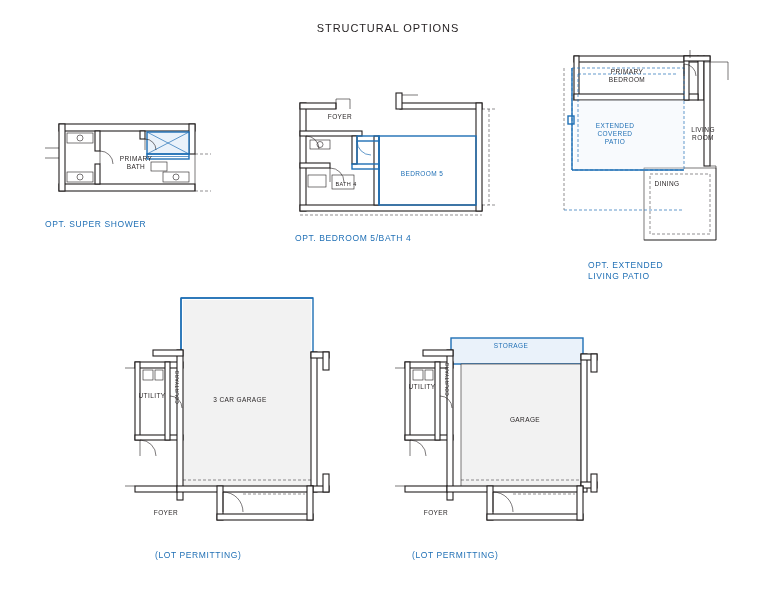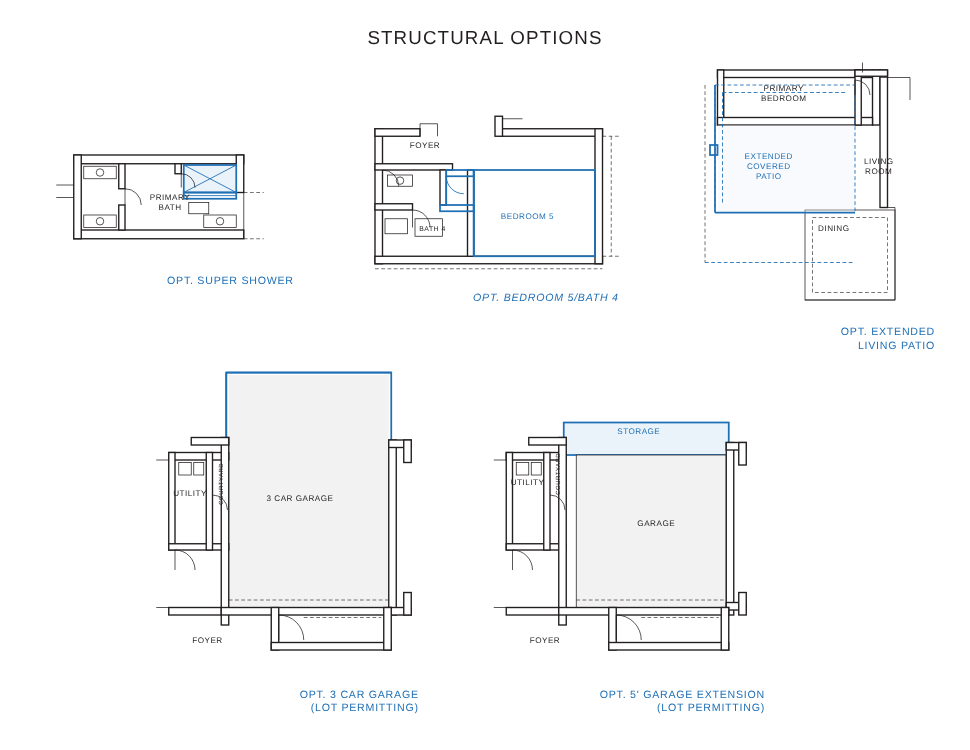--- a/index.html
+++ b/index.html
@@ -14,30 +14,30 @@
     font-family: "Liberation Sans", sans-serif;
     color: #000000;
     overflow: hidden;
   }
   .page-title {
     position: absolute;
     top: 22px;
     left: 0;
     width: 776px;
     text-align: center;
-    font-size: 15px;
+    font-size: 11px;
     letter-spacing: 0.9px;
     color: #231f20;
   }
   .plan {
     position: absolute;
   }
   .caption {
     position: absolute;
-    text-align: right;
+    text-align: left;
     font-size: 8.5px;
     letter-spacing: 0.6px;
     line-height: 11px;
     color: #1f6fb5;
   }
   .room-label {
     position: absolute;
     font-size: 6.5px;
     letter-spacing: 0.4px;
     line-height: 8px;
@@ -152,21 +152,21 @@
 
     <line class="dash" x1="12" y1="130" x2="194" y2="130"></line>
 
     <rect class="wall-hatch" x="108" y="8" width="6" height="16"></rect>
     <line class="wall-thin" x1="114" y1="10" x2="130" y2="10"></line>
   </svg>
 </div>
 <div class="room-label" style="left:315px; top:113px; width:50px;"><span>FOYER</span></div>
 <div class="room-label blue" style="left:382px; top:170px; width:80px;"><span>BEDROOM 5</span></div>
 <div class="room-label" style="left:326px; top:180px; width:40px; font-size:5.5px;"><span>BATH 4</span></div>
-<div class="caption" style="left:295px; top:233px; width:200px;font-style:italic;"><span>OPT. BEDROOM 5/BATH 4</span></div>
+<div class="caption" style="left:295px; top:233px; width:200px;"><span>OPT. BEDROOM 5/BATH 4</span></div>
 
 <div class="plan" style="left:558px; top:50px; width:180px; height:220px;">
   <svg width="180" height="220">
 
     <rect class="wall-hatch" x="16" y="6" width="124" height="6"></rect>
     <rect class="wall-hatch" x="140" y="6" width="6" height="44"></rect>
     <rect class="wall-hatch" x="16" y="6" width="5" height="44"></rect>
 
     <rect class="wall-hatch" x="16" y="44" width="124" height="6"></rect>
     <rect class="wall-hatch" x="126" y="6" width="5" height="44"></rect>
@@ -256,21 +256,20 @@
     <line class="wall-thin" x1="10" y1="196" x2="0" y2="196"></line>
 
     <rect class="wall-hatch" x="28" y="60" width="30" height="6"></rect>
   </svg>
 </div>
 <div class="room-label" style="left:185px; top:396px; width:110px;"><span>3 CAR GARAGE</span></div>
 <div class="room-label" style="left:128px; top:392px; width:48px;"><span>UTILITY</span></div>
 <div class="room-label vert" style="left:155px; top:383px; width:46px; font-size:4.8px;"><span>COURTYARD</span></div>
 <div class="room-label" style="left:141px; top:509px; width:50px;"><span>FOYER</span></div>
 <div class="caption" style="left:155px; top:550px; width:180px;">
-  <div>OPT. 3 CAR GARAGE</div>
   <div>(LOT PERMITTING)</div>
 </div>
 
 <div class="plan" style="left:395px; top:330px; width:230px; height:210px;">
   <svg width="230" height="210">
 
     <rect class="fillblue" x="56" y="8" width="132" height="26"></rect>
     <rect class="blue" x="56" y="8" width="132" height="26"></rect>
 
     <rect class="fillgray" x="66" y="34" width="120" height="124"></rect>
@@ -309,15 +308,14 @@
     <line class="wall-thin" x1="10" y1="38" x2="0" y2="38"></line>
     <line class="wall-thin" x1="10" y1="156" x2="0" y2="156"></line>
   </svg>
 </div>
 <div class="room-label blue" style="left:468px; top:342px; width:86px;"><span>STORAGE</span></div>
 <div class="room-label" style="left:490px; top:416px; width:70px;"><span>GARAGE</span></div>
 <div class="room-label" style="left:398px; top:383px; width:48px;"><span>UTILITY</span></div>
 <div class="room-label vert" style="left:425px; top:375px; width:46px; font-size:4.8px;"><span>COURTYARD</span></div>
 <div class="room-label" style="left:411px; top:509px; width:50px;"><span>FOYER</span></div>
 <div class="caption" style="left:412px; top:550px; width:200px;">
-  <div>OPT. 5' GARAGE EXTENSION</div>
   <div>(LOT PERMITTING)</div>
 </div>
 
 </body></html>

